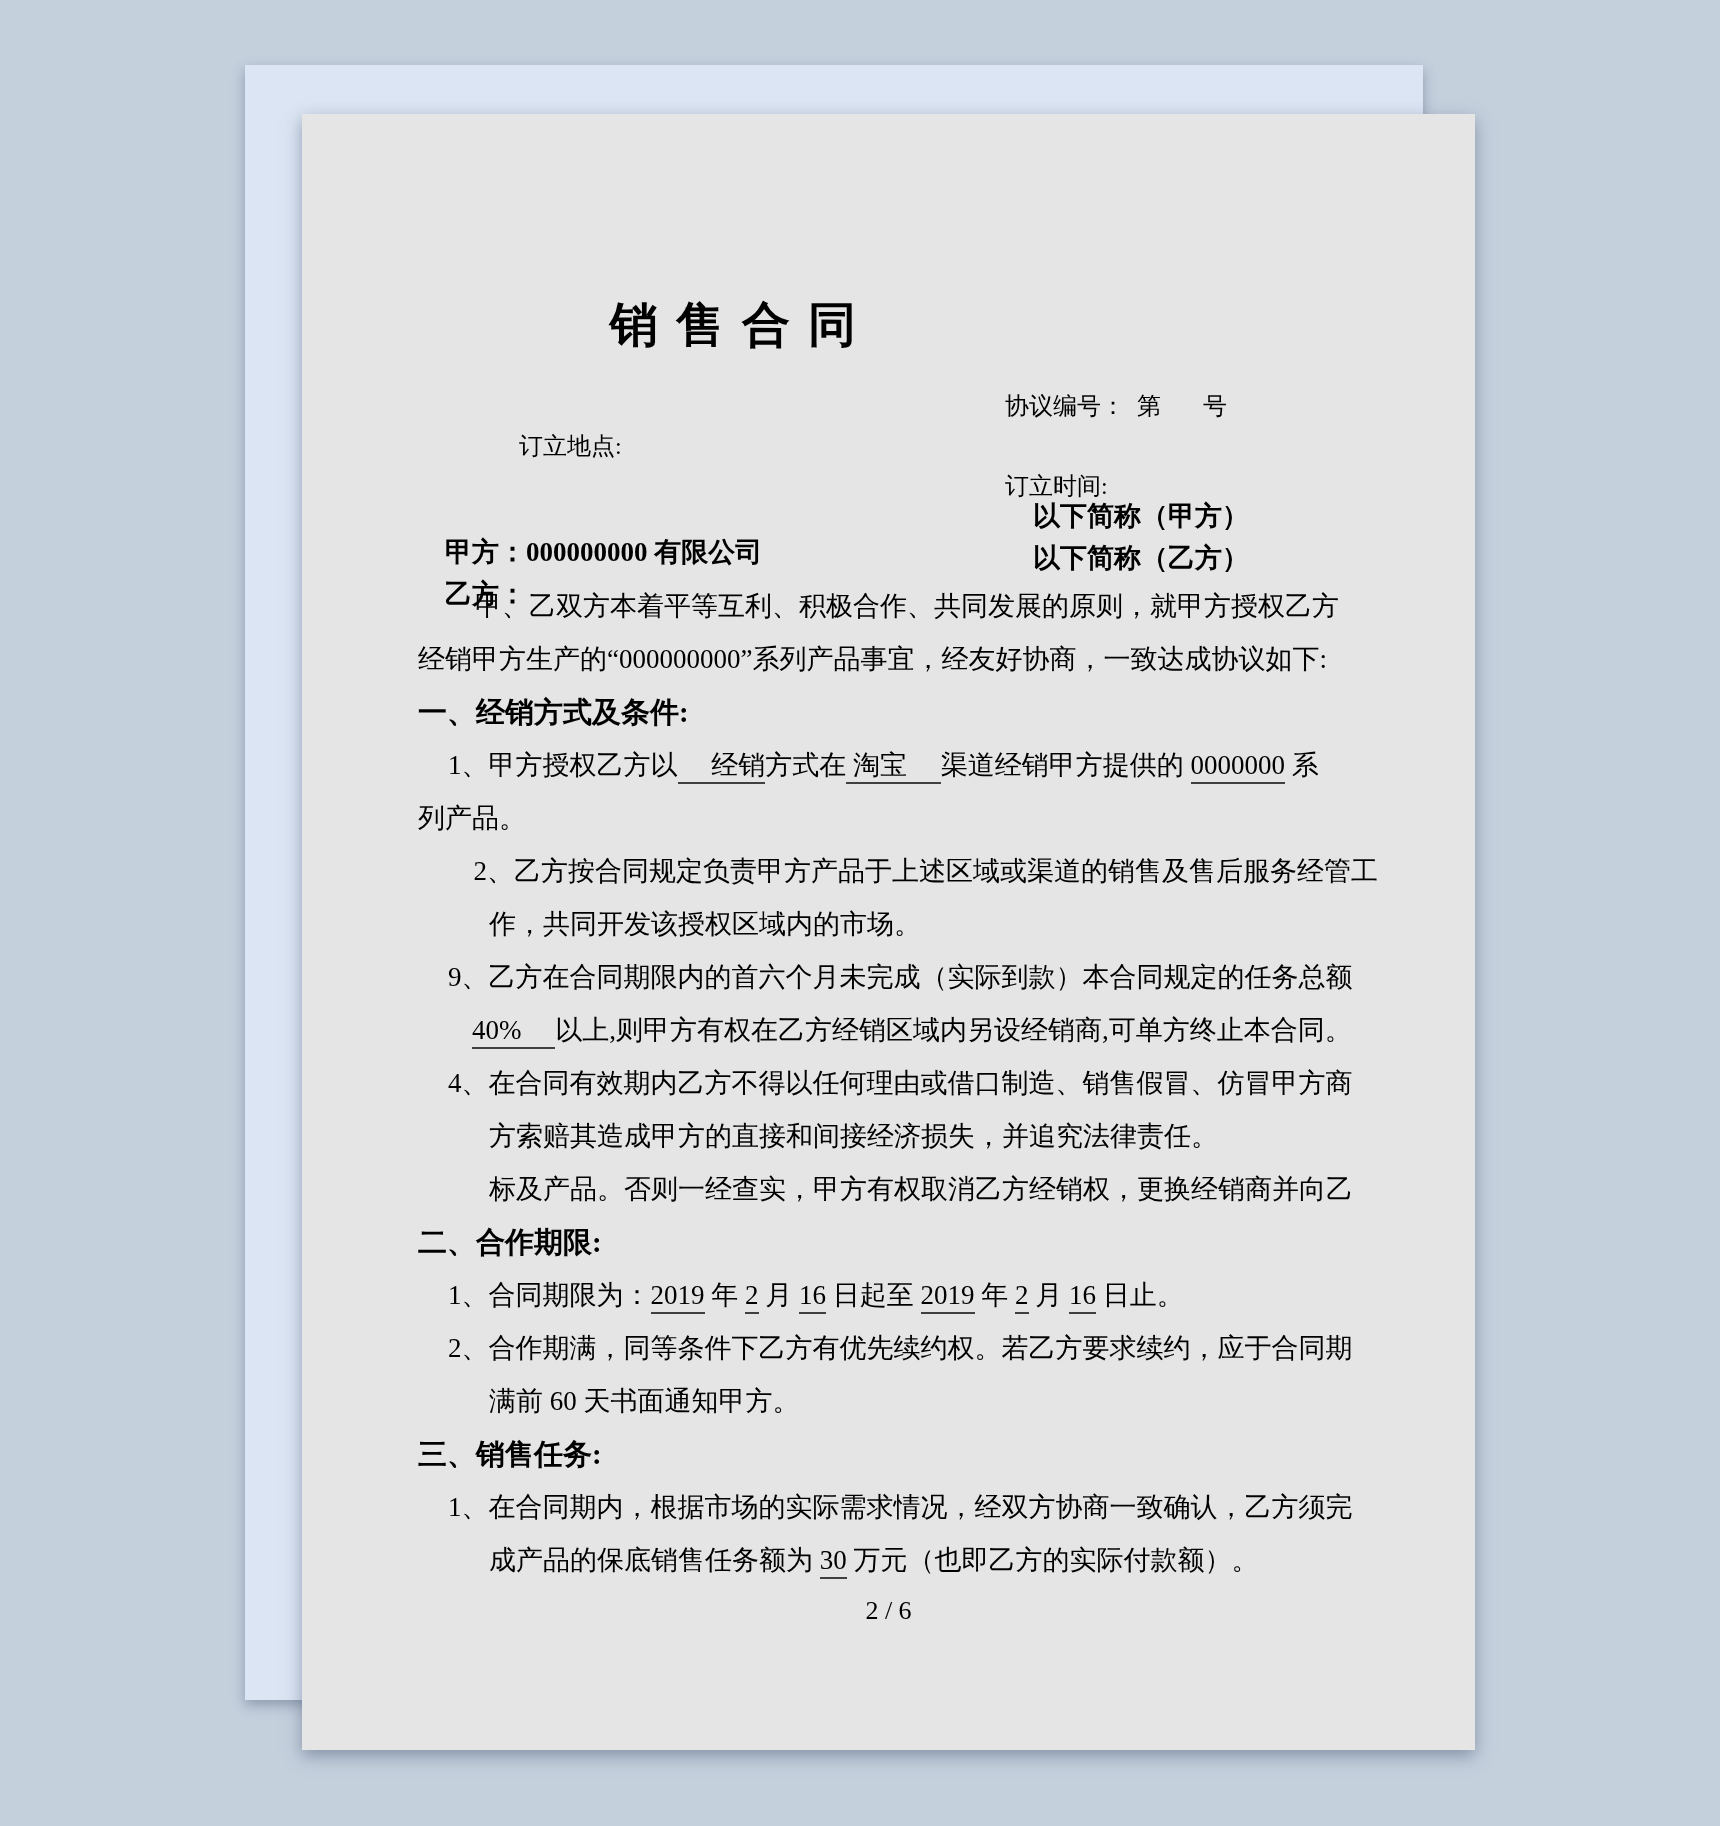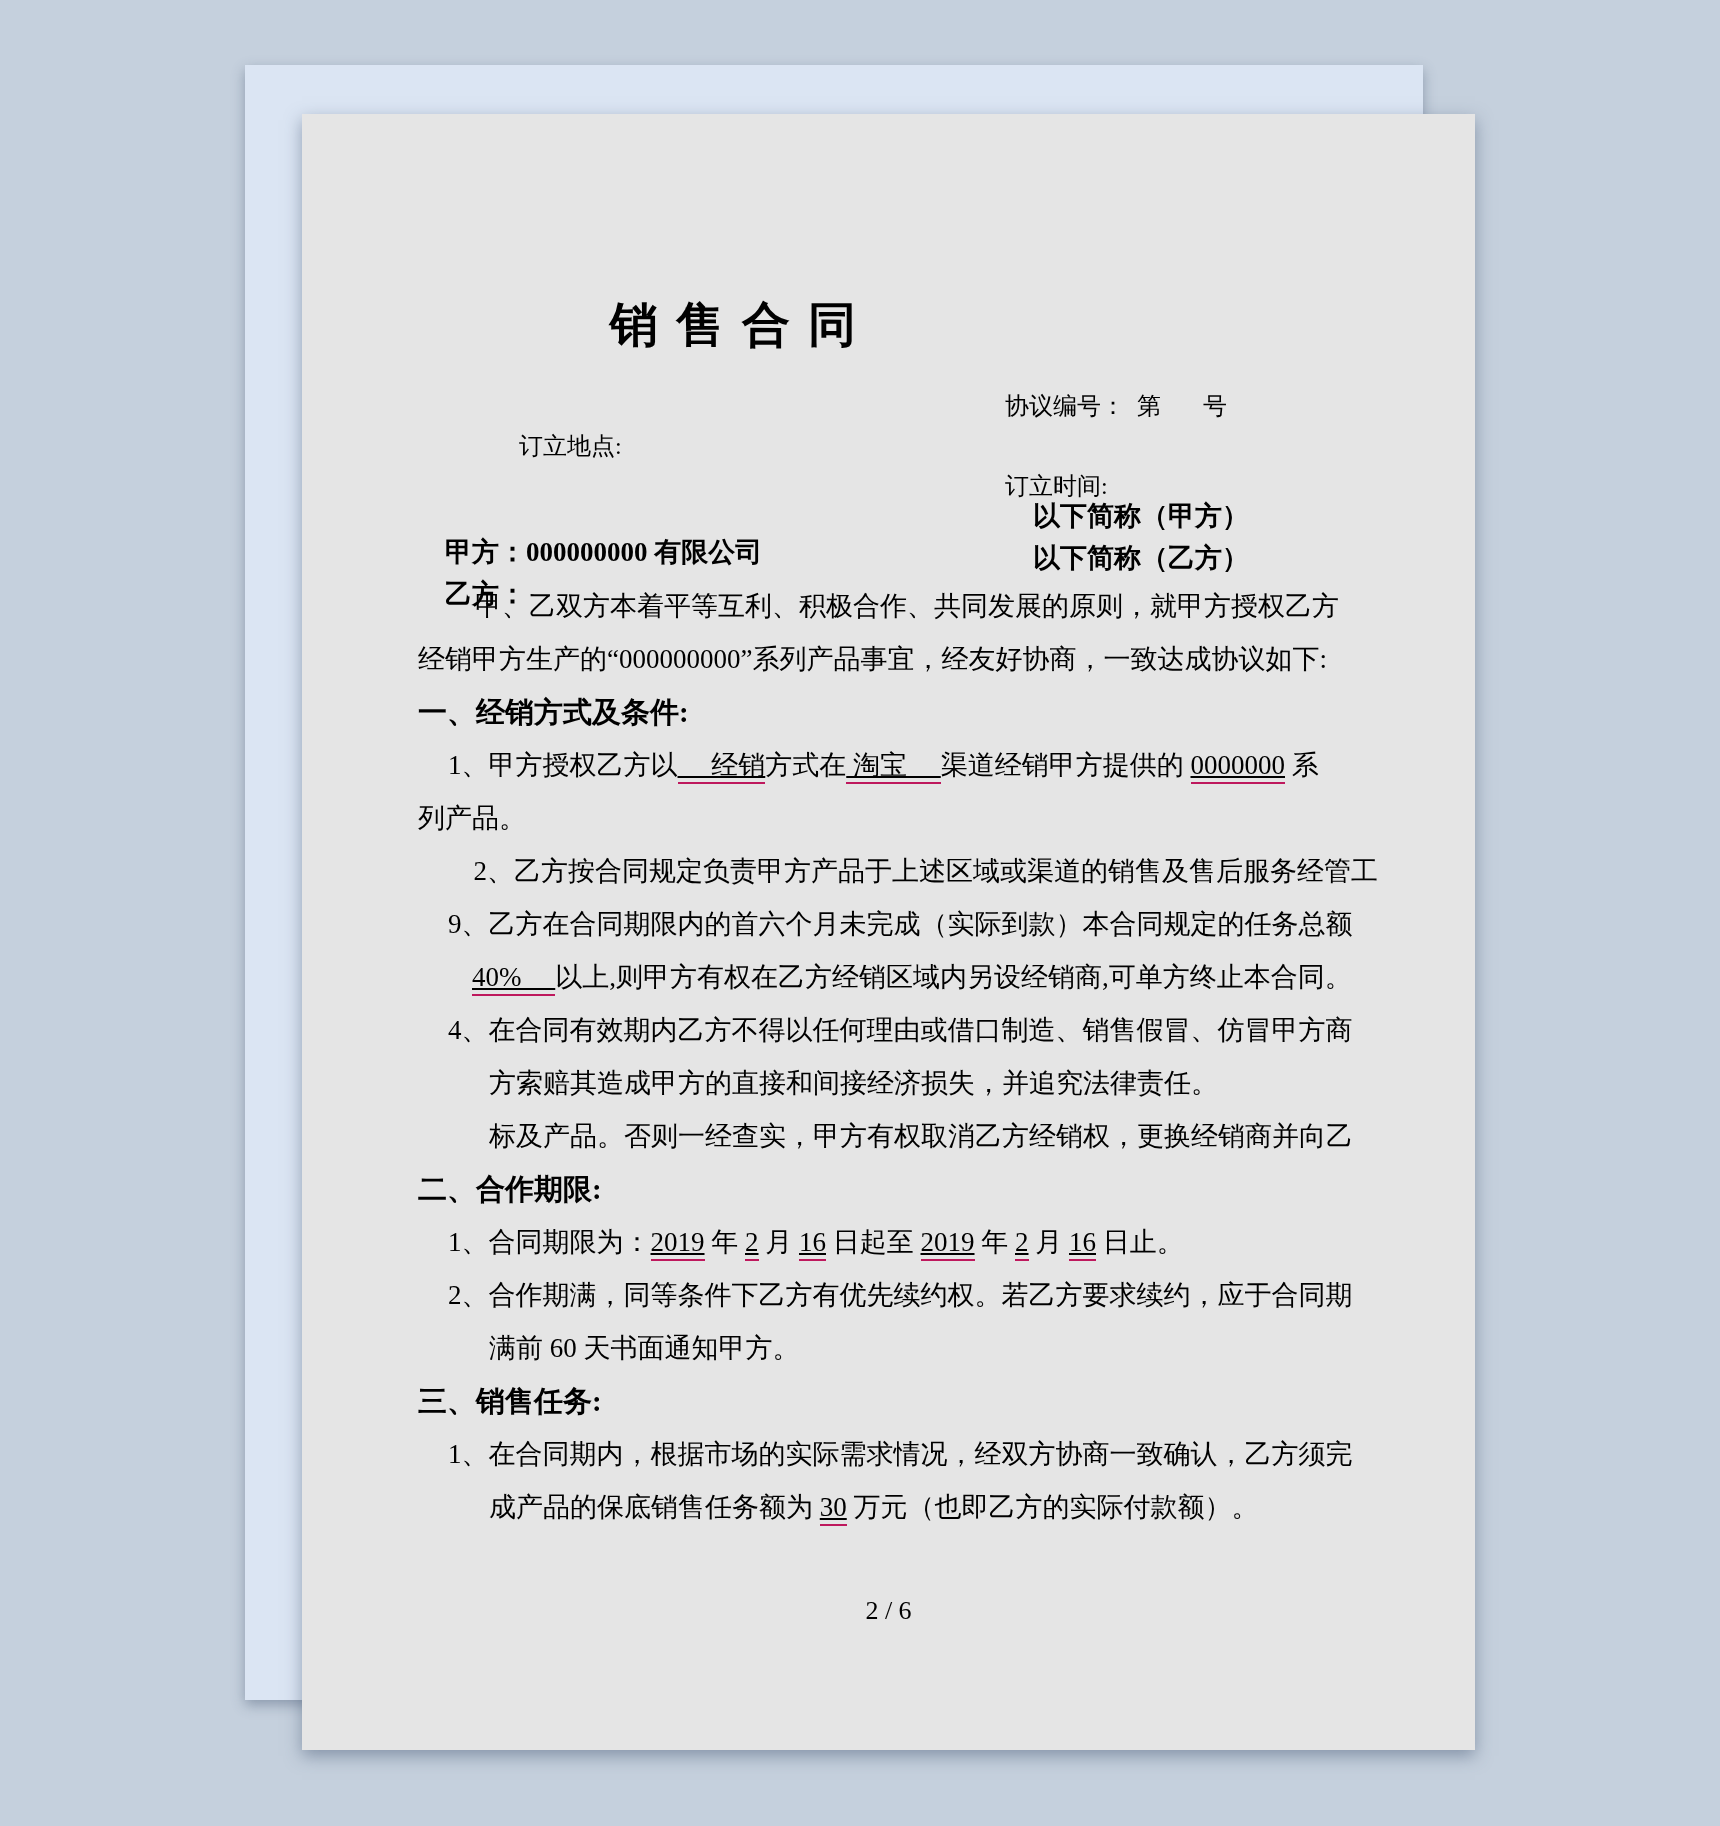--- a/index.html
+++ b/index.html
@@ -37,22 +37,22 @@
   .party-b{top:426px;}
   .party-alias{position:absolute;left:615px;top:0;}
   .doc-body{
     position:absolute;left:116px;top:466px;width:960px;
   }
   .line{
     height:53px;line-height:53px;font-size:27px;white-space:pre;
   }
   .line.h{font-weight:bold;font-size:29px;}
   .u{
-    border-bottom:2px solid #be185d;
-    display:inline-block;line-height:33px;text-decoration:underline;
+    border-bottom:2px solid #404040;
+    display:inline-block;line-height:33px;
   }
   .footer{
     position:absolute;left:0;top:1482px;width:100%;
     text-align:center;font-size:26px;white-space:pre;
   }
 </style>
 </head>
 <body>
 
 <div class="back-page"></div>
@@ -73,20 +73,21 @@
     <span class="party-alias">以下简称（乙方）</span>
   </div>
 
   <div class="doc-body">
       <div class="line" style="padding-left: 57px;"><span>甲、乙双方本着平等互利、积极合作、共同发展的原则，就甲方授权乙方</span></div>
       <div class="line" style="padding-left: 0px;"><span>经销甲方生产的“000000000”系列产品事宜，经友好协商，一致达成协议如下:</span></div>
       <div class="line h" style="padding-left: 0px;"><span>一、经销方式及条件:</span></div>
       <div class="line" style="padding-left: 30px;"><span>1、甲方授权乙方以</span><span class="u">　 经销</span><span>方式在</span><span class="u"> 淘宝 　</span><span>渠道经销甲方提供的 </span><span class="u">0000000</span><span> 系</span></div>
       <div class="line" style="padding-left: 0px;"><span>列产品。</span></div>
       <div class="line" style="padding-left: 30px; text-align: right;"><span>2、乙方按合同规定负责甲方产品于上述区域或渠道的销售及售后服务经管工</span></div>
+      <div class="line" style="padding-left: 71px;"><span>作，共同开发该授权区域内的市场。</span></div>
       <div class="line" style="padding-left: 30px;"><span>9、乙方在合同期限内的首六个月未完成（实际到款）本合同规定的任务总额</span></div>
       <div class="line" style="padding-left: 54px;"><span class="u">40%　 </span><span>以上,则甲方有权在乙方经销区域内另设经销商,可单方终止本合同。</span></div>
       <div class="line" style="padding-left: 30px;"><span>4、在合同有效期内乙方不得以任何理由或借口制造、销售假冒、仿冒甲方商</span></div>
       <div class="line" style="padding-left: 71px;"><span>方索赔其造成甲方的直接和间接经济损失，并追究法律责任。</span></div>
       <div class="line" style="padding-left: 71px;"><span>标及产品。否则一经查实，甲方有权取消乙方经销权，更换经销商并向乙</span></div>
       <div class="line h" style="padding-left: 0px;"><span>二、合作期限:</span></div>
       <div class="line" style="padding-left: 30px;"><span>1、合同期限为：</span><span class="u">2019</span><span> 年 </span><span class="u">2</span><span> 月 </span><span class="u">16</span><span> 日起至 </span><span class="u">2019</span><span> 年 </span><span class="u">2</span><span> 月 </span><span class="u">16</span><span> 日止。</span></div>
       <div class="line" style="padding-left: 30px;"><span>2、合作期满，同等条件下乙方有优先续约权。若乙方要求续约，应于合同期</span></div>
       <div class="line" style="padding-left: 71px;"><span>满前 60 天书面通知甲方。</span></div>
       <div class="line h" style="padding-left: 0px;"><span>三、销售任务:</span></div>

